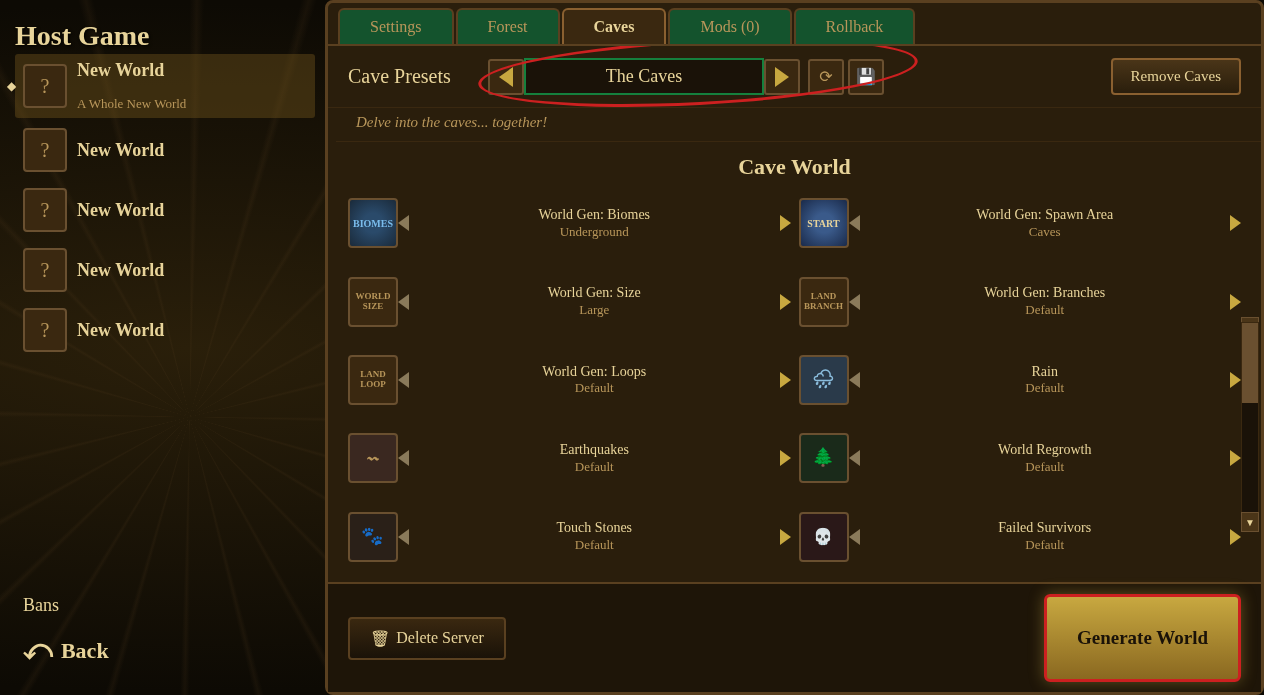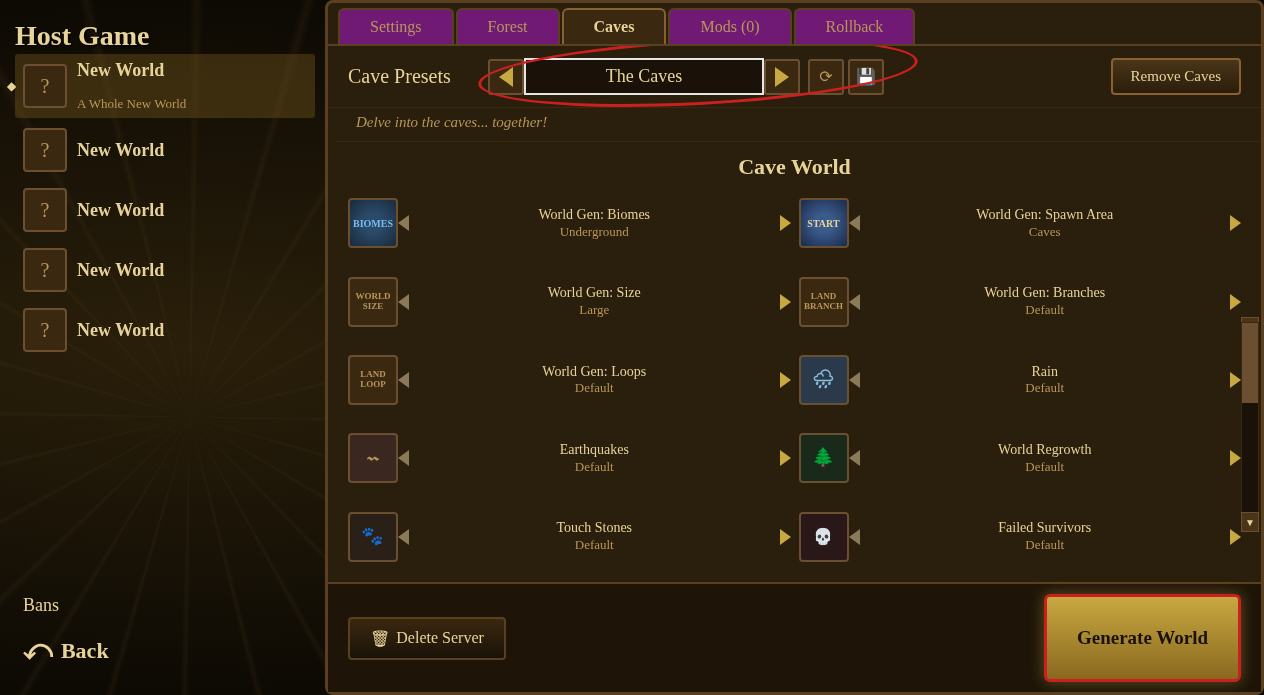--- a/index.html
+++ b/index.html
@@ -147,21 +147,21 @@
       display: flex;
       align-items: flex-end;
       padding: 0 10px;
       padding-top: 5px;
       background: transparent;
       gap: 2px;
     }
 
     .tab {
       padding: 8px 30px;
-      background: #701a75;
+      background: #14532d;
       border: 2px solid #5a4020;
       border-bottom: none;
       color: #b8965a;
       font-size: 16px;
       cursor: pointer;
       border-radius: 6px 6px 0 0;
       font-family: Georgia, serif;
       transition: background 0.2s;
     }
     .tab.active {
@@ -226,21 +226,21 @@
       font-size: 18px;
       cursor: pointer;
       display: flex;
       align-items: center;
       justify-content: center;
       border-radius: 3px;
     }
 
     .preset-name {
       background: #1a1208;
-      border: 2px solid #e5e5e5;
+      border: 2px solid #15803d;
       color: #e8d49a;
       font-size: 18px;
       padding: 6px 40px;
       min-width: 240px;
       text-align: center;
       font-family: Georgia, serif;
     }
 
     .preset-icons {
       display: flex;

